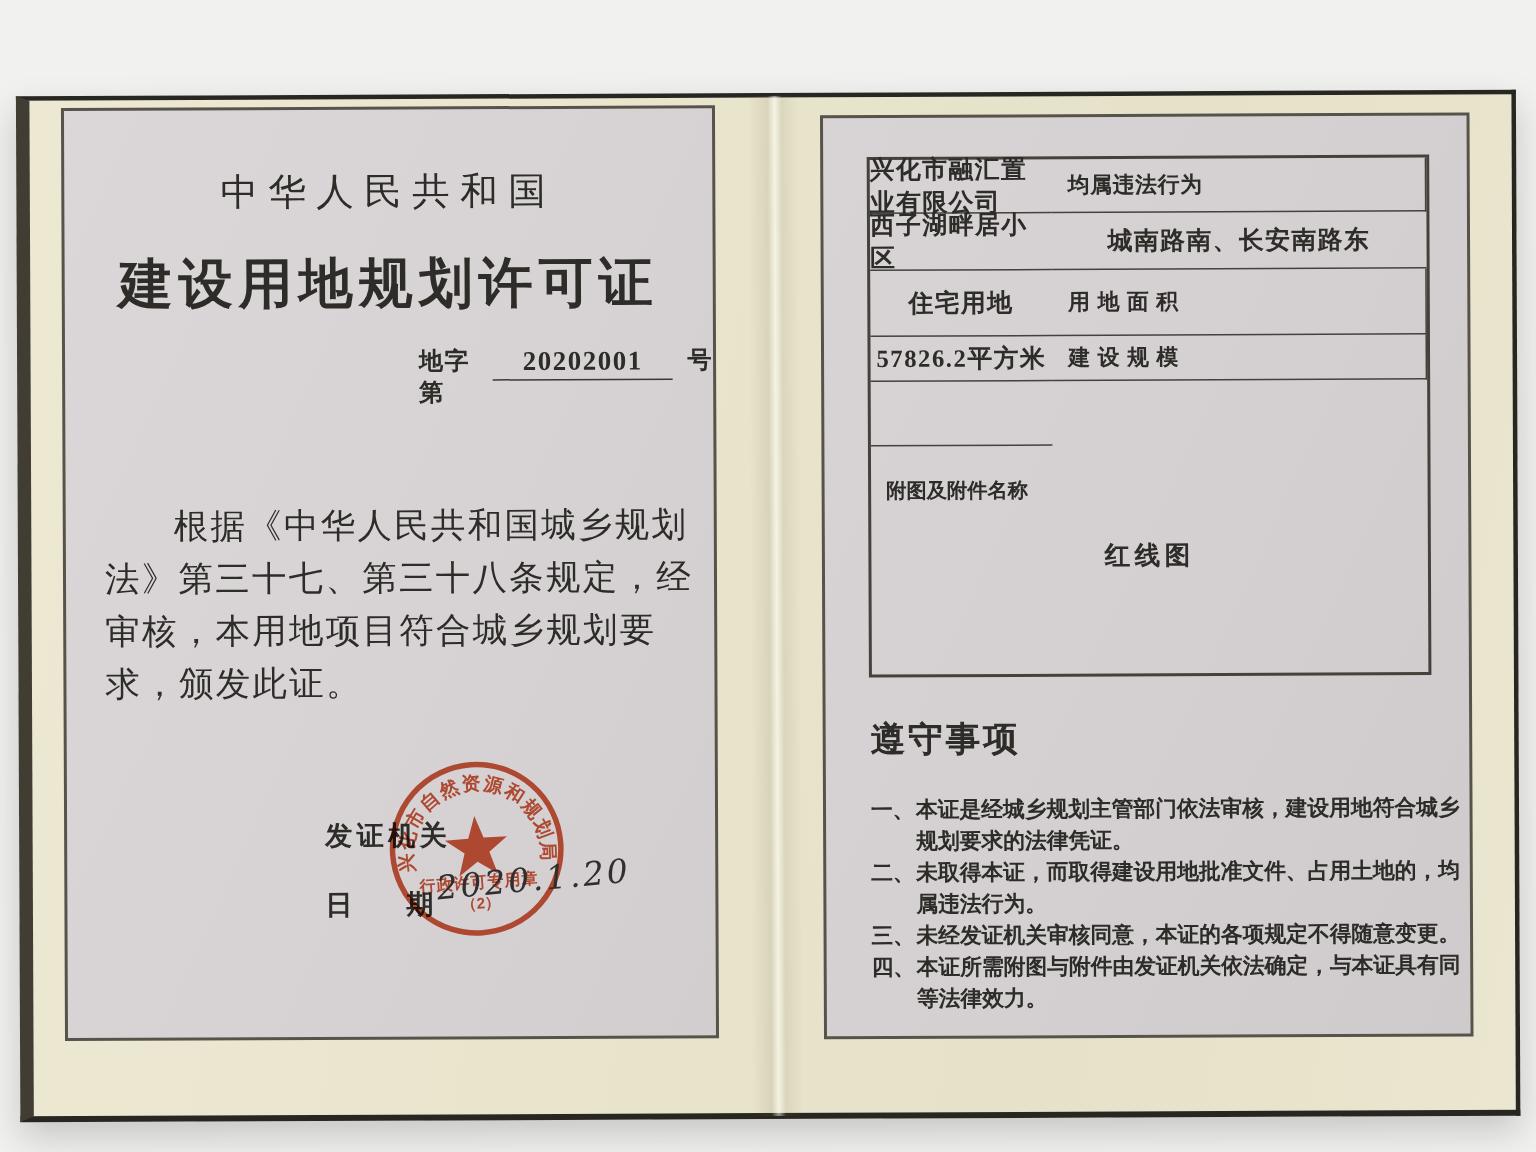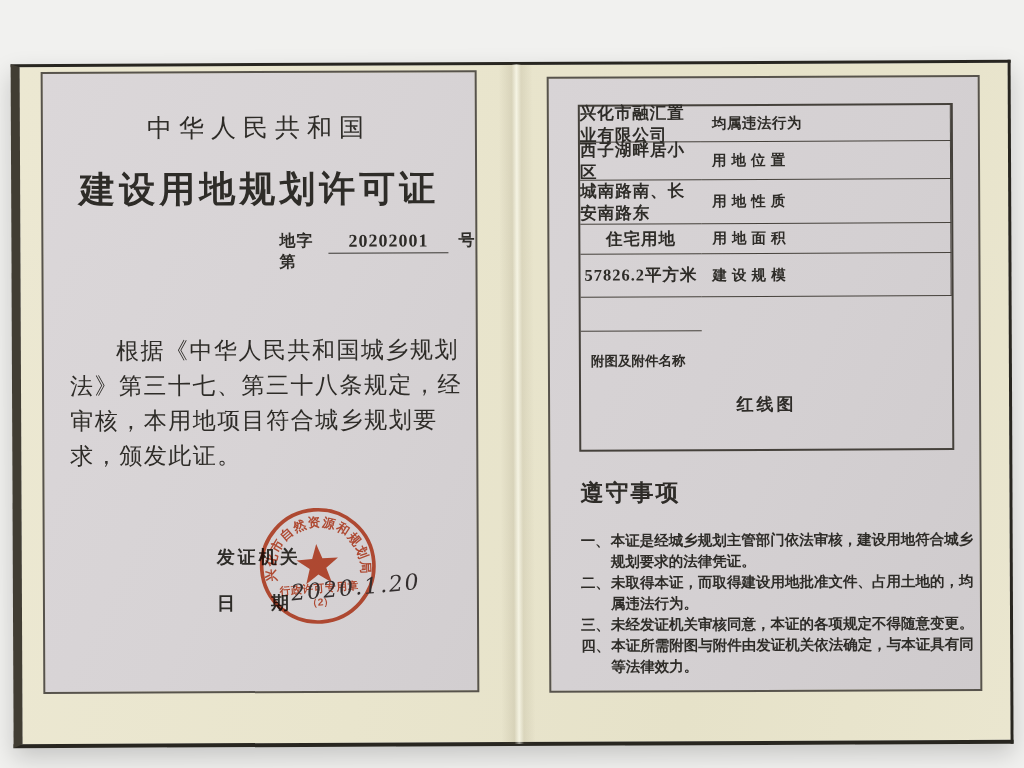--- a/index.html
+++ b/index.html
@@ -174,24 +174,22 @@
   </div>
 
   <div class="page page-right">
 
     <div class="info-table">
       <div class="cell cell-value">兴化市融汇置业有限公司</div>
 
       <div class="cell cell-label">均属违法行为</div>
       <div class="cell cell-value">西子湖畔居小区</div>
 
-      <div class="cell cell-label">用 地 位 置</div>
       <div class="cell cell-value">城南路南、长安南路东</div>
 
-      <div class="cell cell-label">用 地 性 质</div>
       <div class="cell cell-value">住宅用地</div>
 
       <div class="cell cell-label">用 地 面 积</div>
       <div class="cell cell-value">57826.2平方米</div>
 
       <div class="cell cell-label">建 设 规 模</div>
       <div class="cell cell-value"></div>
 
       <div class="cell attachment-cell">
         <div class="attachment-label">附图及附件名称</div>

